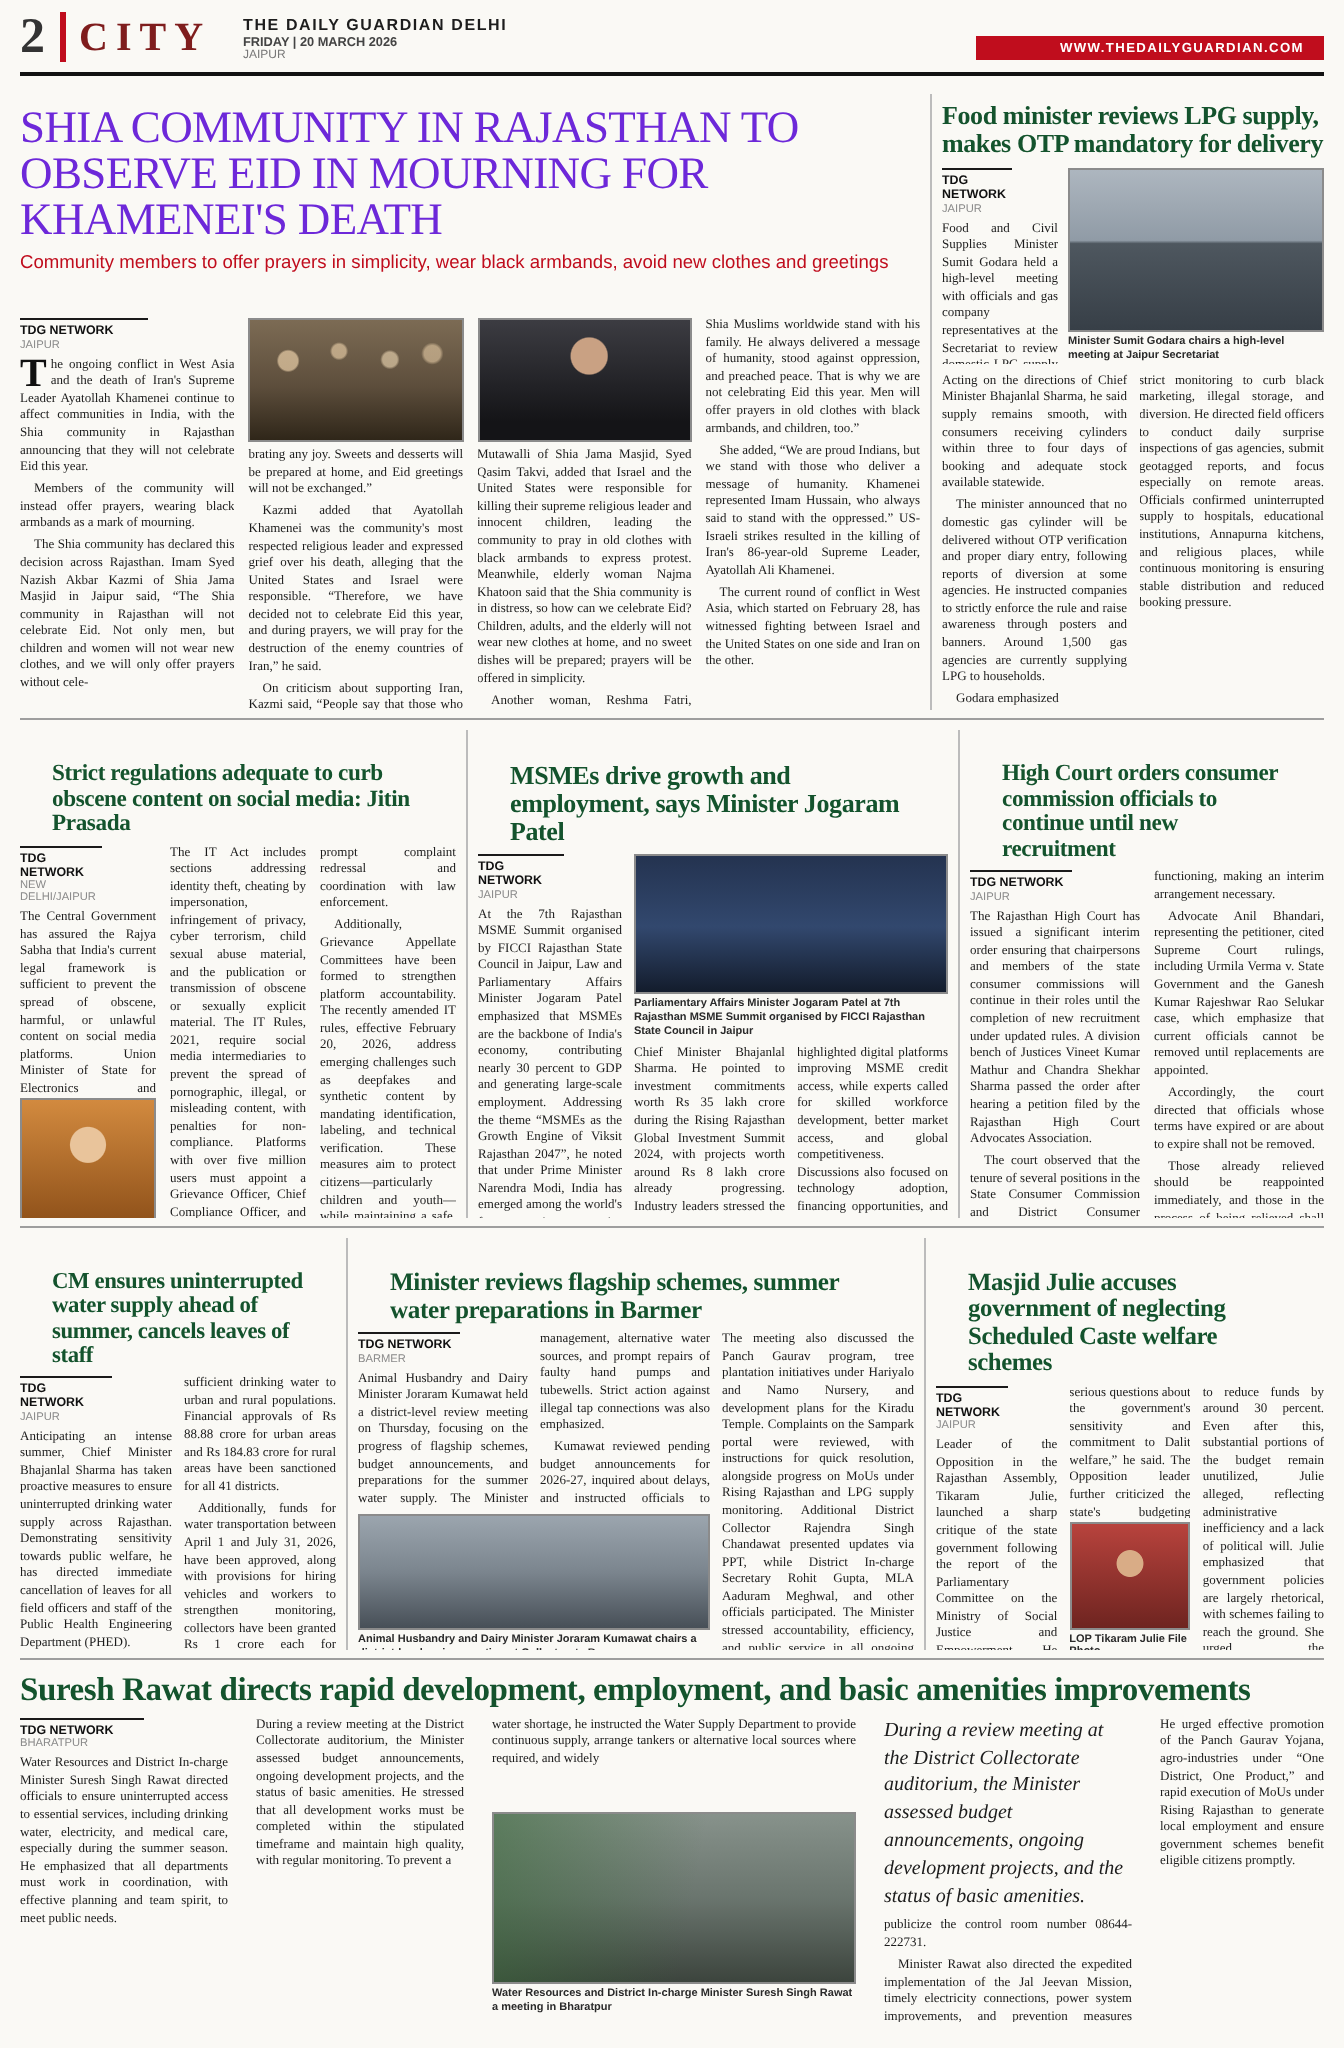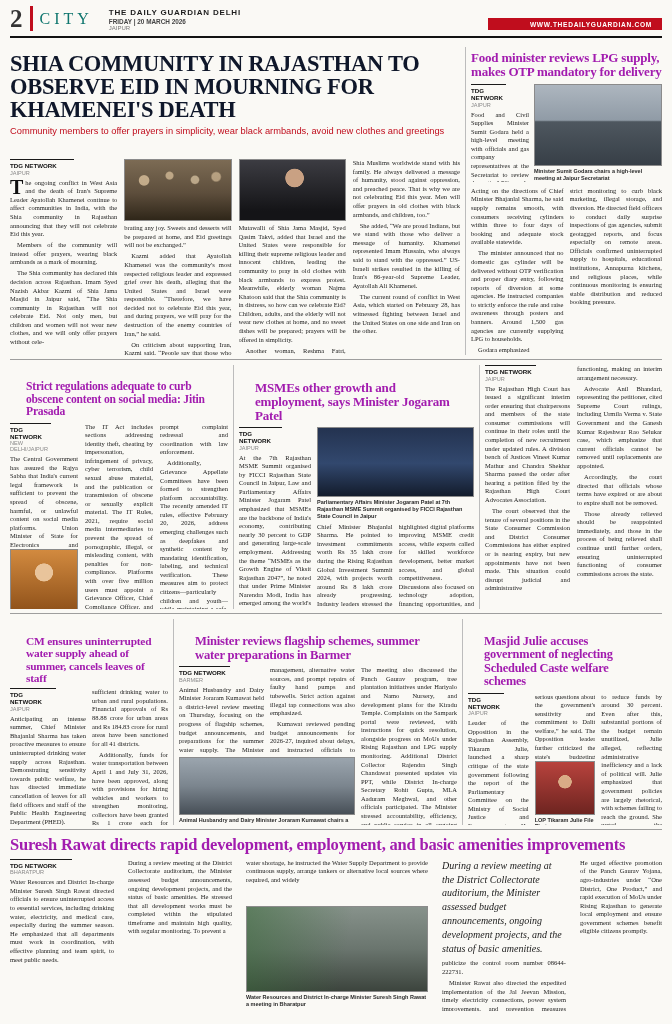--- a/index.html
+++ b/index.html
@@ -6,21 +6,21 @@
   body{background:#b9b9b9;font-family:"Liberation Serif",serif}
   .page{position:relative;width:672px;height:1024px;margin:0 auto;background:#faf9f5;
         padding:6px 10px;box-sizing:border-box;overflow:hidden;box-shadow:0 0 8px rgba(0,0,0,.45)}
 
   
   .masthead{display:flex;align-items:flex-end;justify-content:space-between;
             border-bottom:2.5px solid #121212;padding-bottom:5px}
   .mh-left{display:flex;align-items:center;gap:7px}
   .pageno{font-size:25px;font-weight:700;color:#333;line-height:1}
   .redbar{width:3px;height:25px;background:#c00d1d;display:inline-block}
-  .section{font-size:16px;font-weight:400;letter-spacing:4px;color:#0f766e;line-height:1}
+  .section{font-size:20px;font-weight:700;letter-spacing:4px;color:#7f1d1d;line-height:1}
   .mh-center{flex:1;margin-left:16px;font-family:"Liberation Sans",sans-serif}
   .paper{font-size:8px;font-weight:700;letter-spacing:.8px;color:#1d1d1d}
   .mdate{font-size:6.4px;font-weight:700;color:#444;margin-top:1px}
   .medition{font-size:6px;color:#777}
   .urlbar{background:#c00d1d;color:#fff;font-family:"Liberation Sans",sans-serif;
           font-size:6.6px;font-weight:700;letter-spacing:.7px;padding:2.5px 10px 2.5px 42px;
           align-self:flex-end;margin-bottom:1px}
 
   
   .band{display:flex;border-top:1px solid #9e9e9e;margin-top:4px;padding-top:5px;overflow:hidden}
@@ -34,25 +34,25 @@
   .paras p{font-size:6.5px;line-height:1.32;text-align:justify;color:#1b1b1b;margin:0 0 2.5px}
   .paras p + p{text-indent:7px}
   .byline{font-family:"Liberation Sans",sans-serif;margin-bottom:3px;border-top:1.5px solid #1a1a1a;
           padding-top:2px;width:60%}
   .byline .src{display:block;font-size:6.2px;font-weight:700;color:#101010}
   .byline .city{display:block;font-size:5.6px;color:#8a8a8a;margin-top:.5px}
   .caption{font-family:"Liberation Sans",sans-serif;font-size:5.5px;font-weight:700;color:#2a2a2a;
            line-height:1.25;margin:2px 0 3px}
   .photo{width:100%;border:1px solid #8b8b8b;box-sizing:border-box}
   h1,h2{margin:16px}
-  .art-head{font-weight:700;color:#a21caf;line-height:1.08;margin-bottom:4px;letter-spacing:-.2px}
+  .art-head{font-weight:700;color:#14532d;line-height:1.08;margin-bottom:4px;letter-spacing:-.2px}
 
   
   .shia{flex:0 0 450px;min-width:0}
-  .shia h1{font-size:22.5px;line-height:1.03;font-weight:700;color:#0f172a;letter-spacing:-.3px;margin:5px 0 4px}
+  .shia h1{font-size:22.5px;line-height:1.03;font-weight:400;color:#6d28d9;letter-spacing:-.3px;margin:5px 0 4px}
   .subhead{font-family:"Liberation Sans",sans-serif;font-size:9.3px;color:#c00d1d;line-height:1.25;margin-bottom:22px}
   .shia-cols{height:220px;overflow:hidden}
   .dropcap p:first-child::first-letter{float:left;font-size:20px;line-height:15px;font-weight:700;
         padding:1px 2px 0 0;color:#101010}
   .ph-prayer{height:62px;margin-bottom:3px;background:
       radial-gradient(circle at 18% 34%, rgba(255,226,184,.6) 0 5%, transparent 6%),
       radial-gradient(circle at 42% 26%, rgba(255,226,184,.55) 0 4.5%, transparent 6%),
       radial-gradient(circle at 66% 33%, rgba(255,232,194,.55) 0 4.5%, transparent 6%),
       radial-gradient(circle at 86% 28%, rgba(255,226,184,.5) 0 4%, transparent 5.5%),
       linear-gradient(180deg,#7c6b54 0%,#5d4e3c 55%,#2f2619 100%)}
@@ -234,21 +234,21 @@
         <div class="col paras">
             <p>prompt complaint redressal and coordination with law enforcement.</p>
             <p>Additionally, Grievance Appellate Committees have been formed to strengthen platform accountability. The recently amended IT rules, effective February 20, 2026, address emerging challenges such as deepfakes and synthetic content by mandating identification, labeling, and technical verification. These measures aim to protect citizens—particularly children and youth—while maintaining a safe, transparent, and responsible digital ecosystem in accordance with law and societal values.</p>
           </div>
       </div>
     </article>
 
     <div class="vsep"></div>
 
     <article class="msme">
-      <h2 class="art-head">MSMEs other growth and employment, says Minister Jogaram Patel</h2>
+      <h2 class="art-head">MSMEs drive growth and employment, says Minister Jogaram Patel</h2>
       <div class="msme-body">
         <div class="msme-c1">
           <div class="byline">
             <span class="src">TDG NETWORK</span>
             <span class="city">JAIPUR</span>
           </div>
           <div class="paras">
               <p>At the 7th Rajasthan MSME Summit organised by FICCI Rajasthan State Council in Jaipur, Law and Parliamentary Affairs Minister Jogaram Patel emphasized that MSMEs are the backbone of India's economy, contributing nearly 30 percent to GDP and generating large-scale employment. Addressing the theme “MSMEs as the Growth Engine of Viksit Rajasthan 2047”, he noted that under Prime Minister Narendra Modi, India has emerged among the world's fastest-growing major economies.</p>
               <p>Patel highlighted Rajasthan's strong potential for industrial expansion, citing improved infrastructure, availability of resources, and investor-friendly policies under</p>
             </div>
@@ -264,20 +264,21 @@
                 <p>highlighted digital platforms improving MSME credit access, while experts called for skilled workforce development, better market access, and global competitiveness. Discussions also focused on technology adoption, financing opportunities, and strengthening industry linkages to accelerate MSME growth in Rajasthan.</p>
               </div>
           </div>
         </div>
       </div>
     </article>
 
     <div class="vsep"></div>
 
     <article class="court">
+      <h2 class="art-head">High Court orders consumer commission officials to continue until new recruitment</h2>
       <div class="cols">
         <div class="col">
           <div class="byline">
             <span class="src">TDG NETWORK</span>
             <span class="city">JAIPUR</span>
           </div>
           <div class="paras">
               <p>The Rajasthan High Court has issued a significant interim order ensuring that chairpersons and members of the state consumer commissions will continue in their roles until the completion of new recruitment under updated rules. A division bench of Justices Vineet Kumar Mathur and Chandra Shekhar Sharma passed the order after hearing a petition filed by the Rajasthan High Court Advocates Association.</p>
               <p>The court observed that the tenure of several positions in the State Consumer Commission and District Consumer Commissions has either expired or is nearing expiry, but new appointments have not been made. This situation could disrupt judicial and administrative</p>
             </div>

